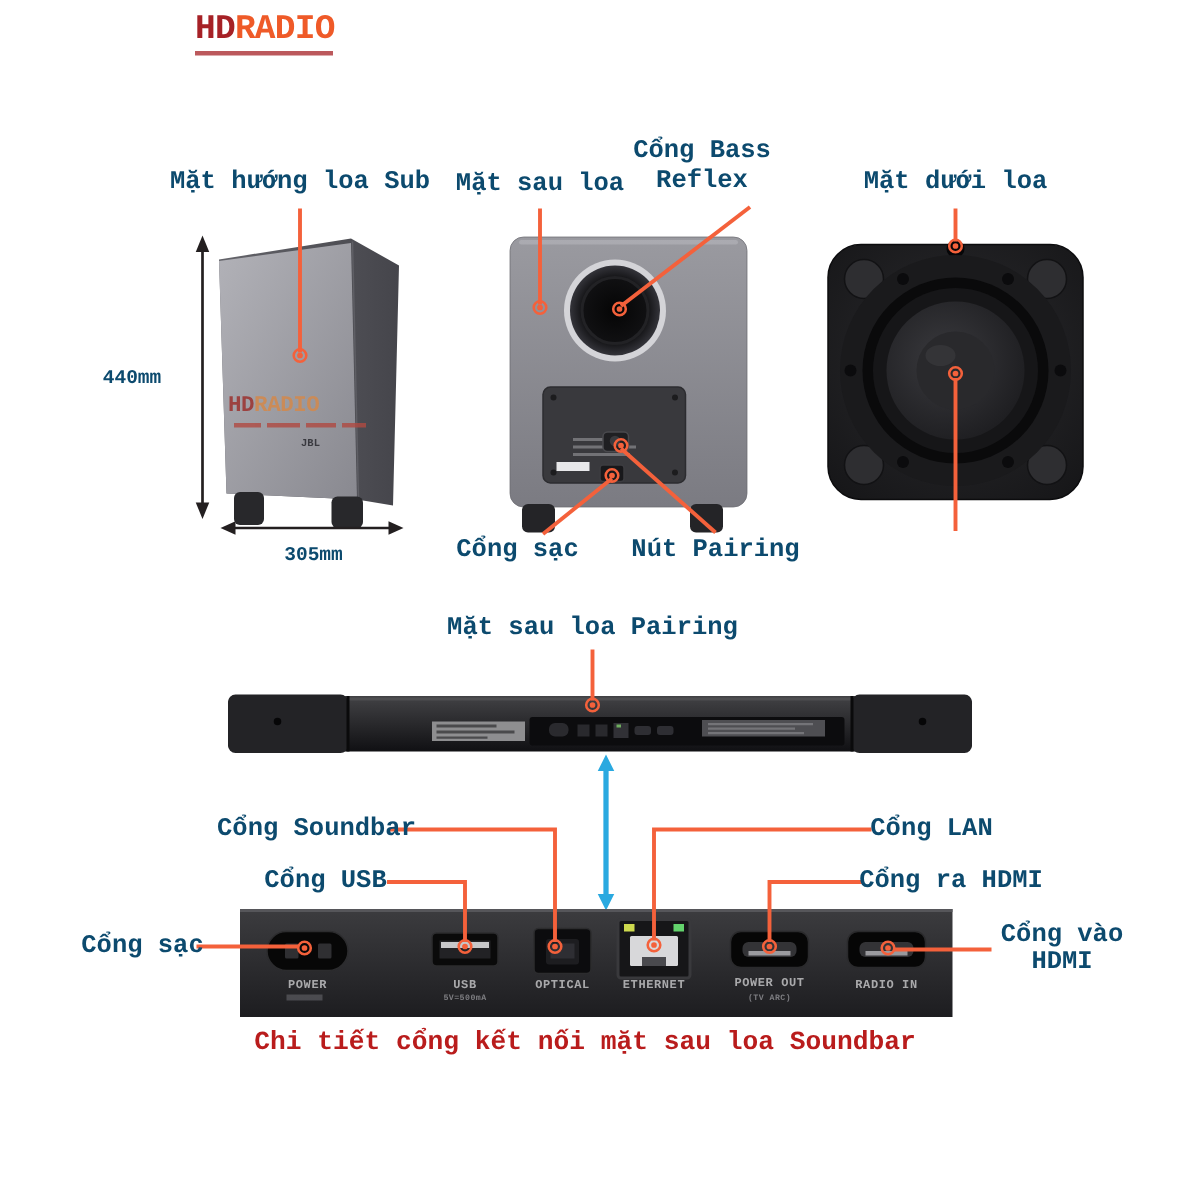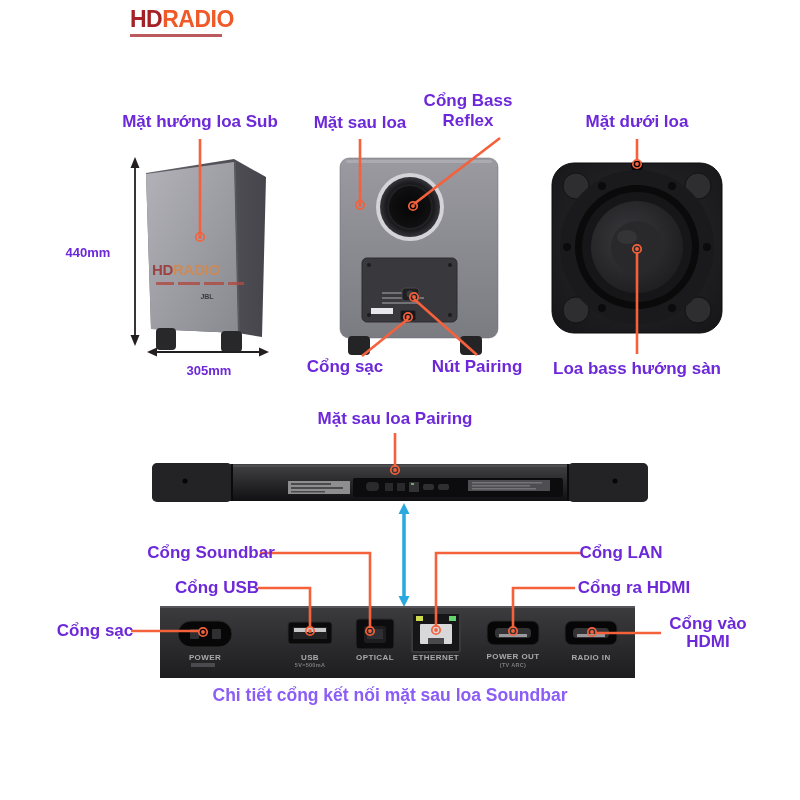--- a/index.html
+++ b/index.html
@@ -1,23 +1,23 @@
 <!DOCTYPE html>
 <html><head>
 <meta charset="utf-8">
 <style>
   html,body{margin:0;padding:0;background:#fff;}
   .stage{position:relative;width:800px;height:796px;background:#ffffff;overflow:hidden;
-         font-family:Liberation Sans, sans-serif;color:#231f20;}
+         font-family:Liberation Mono, monospace;color:#231f20;}
   svg{position:absolute;left:0;top:0;}
   .lbl{position:absolute;transform:translate(-50%,-50%);font-weight:700;font-size:17px;
-       white-space:nowrap;text-align:center;color:#6d28d9;}
+       white-space:nowrap;text-align:center;color:#0c4a6e;}
   .dim{font-size:13px;font-weight:600;}
   .caption{position:absolute;transform:translate(-50%,-50%);font-weight:700;font-size:17.5px;
-       white-space:nowrap;color:#8b5cf6;}
+       white-space:nowrap;color:#b91c1c;}
   .portlbl{position:absolute;transform:translate(-50%,-50%);font-size:8px;font-weight:700;
        color:#a9a9ab;letter-spacing:.4px;white-space:nowrap;}
   .portsub{position:absolute;transform:translate(-50%,-50%);font-size:5.5px;font-weight:700;
        color:#7d7d81;letter-spacing:.3px;white-space:nowrap;}
   .logo{position:absolute;left:130px;top:8px;line-height:1;}
   .logo .hd{font-size:23px;font-weight:800;color:#a62126;letter-spacing:-.5px;}
   .logo .radio{font-size:23px;font-weight:800;color:#ef5a28;letter-spacing:-.5px;}
   .logo .tag{margin-top:3px;height:3px;width:92px;background:#a62126;opacity:.75;}
   .wm{position:absolute;left:152px;top:262px;line-height:1;white-space:nowrap;opacity:.92;}
   .wm .hd{font-size:15px;font-weight:800;color:#9c3a38;letter-spacing:-.3px;}
@@ -303,21 +303,20 @@
   <div class="lbl" style="left:360px;top:123px">Mặt sau loa</div>
   <div class="lbl" style="left:468px;top:101px">Cổng Bass</div>
   <div class="lbl" style="left:468px;top:121px">Reflex</div>
   <div class="lbl" style="left:637px;top:122px">Mặt dưới loa</div>
 
   <div class="lbl dim" style="left:88px;top:252px">440mm</div>
   <div class="lbl dim" style="left:209px;top:370px">305mm</div>
 
   <div class="lbl" style="left:345px;top:367px">Cổng sạc</div>
   <div class="lbl" style="left:477px;top:367px">Nút Pairing</div>
-  <div class="lbl" style="left:637px;top:369px">Loa bass hướng sàn</div>
 
   <div class="lbl" style="left:395px;top:419px">Mặt sau loa Pairing</div>
 
   <div class="lbl" style="left:211px;top:553px">Cổng Soundbar</div>
   <div class="lbl" style="left:217px;top:588px">Cổng USB</div>
   <div class="lbl" style="left:95px;top:631px">Cổng sạc</div>
   <div class="lbl" style="left:621px;top:553px">Cổng LAN</div>
   <div class="lbl" style="left:634px;top:588px">Cổng ra HDMI</div>
   <div class="lbl" style="left:708px;top:624px">Cổng vào</div>
   <div class="lbl" style="left:708px;top:642px">HDMI</div>

